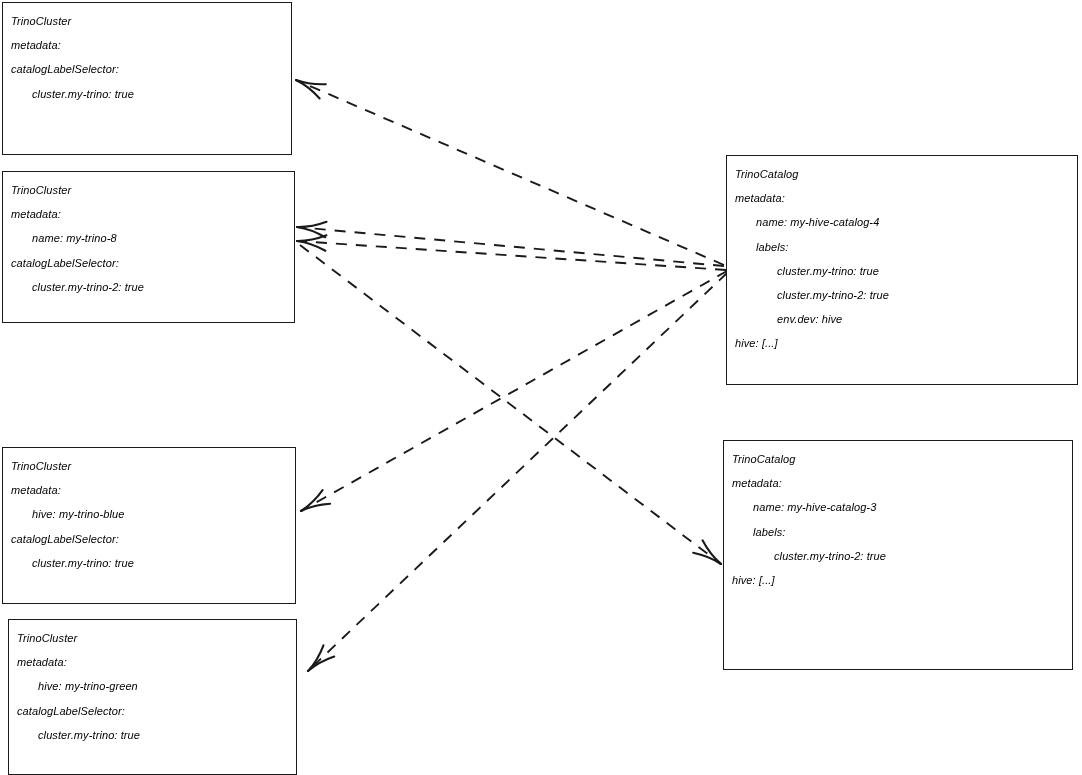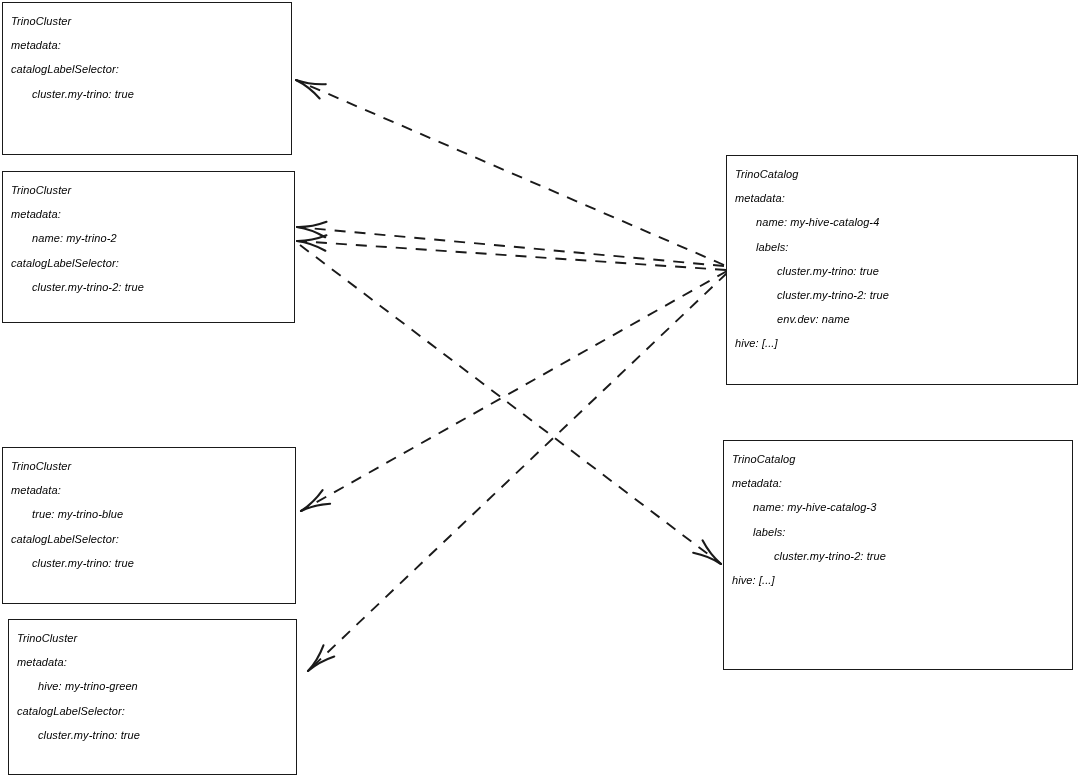--- a/index.html
+++ b/index.html
@@ -83,46 +83,46 @@
   <div id="node-layer">
       <div class="node" style="left: 2px; top: 2px; width: 290px; height: 153px; border-color: rgb(26, 26, 26);">
         <div class="node-line">TrinoCluster</div>
         <div class="node-line">metadata:</div>
         <div class="node-line">catalogLabelSelector:</div>
         <div class="node-line ind-1">cluster.my-trino: true</div>
       </div>
       <div class="node" style="left: 2px; top: 171px; width: 293px; height: 152px; border-color: rgb(26, 26, 26);">
         <div class="node-line">TrinoCluster</div>
         <div class="node-line">metadata:</div>
-        <div class="node-line ind-1">name: my-trino-2</div>
+        <div class="node-line ind-1">name: my-trino-8</div>
         <div class="node-line">catalogLabelSelector:</div>
         <div class="node-line ind-1">cluster.my-trino-2: true</div>
       </div>
       <div class="node" style="left: 2px; top: 447px; width: 294px; height: 157px; border-color: rgb(26, 26, 26);">
         <div class="node-line">TrinoCluster</div>
         <div class="node-line">metadata:</div>
-        <div class="node-line ind-1">true: my-trino-blue</div>
+        <div class="node-line ind-1">hive: my-trino-blue</div>
         <div class="node-line">catalogLabelSelector:</div>
         <div class="node-line ind-1">cluster.my-trino: true</div>
       </div>
       <div class="node" style="left: 8px; top: 619px; width: 289px; height: 156px; border-color: rgb(26, 26, 26);">
         <div class="node-line">TrinoCluster</div>
         <div class="node-line">metadata:</div>
         <div class="node-line ind-1">hive: my-trino-green</div>
         <div class="node-line">catalogLabelSelector:</div>
         <div class="node-line ind-1">cluster.my-trino: true</div>
       </div>
       <div class="node" style="left: 726px; top: 155px; width: 352px; height: 230px; border-color: rgb(26, 26, 26);">
         <div class="node-line">TrinoCatalog</div>
         <div class="node-line">metadata:</div>
         <div class="node-line ind-1">name: my-hive-catalog-4</div>
         <div class="node-line ind-1">labels:</div>
         <div class="node-line ind-2">cluster.my-trino: true</div>
         <div class="node-line ind-2">cluster.my-trino-2: true</div>
-        <div class="node-line ind-2">env.dev: name</div>
+        <div class="node-line ind-2">env.dev: hive</div>
         <div class="node-line">hive: [...]</div>
       </div>
       <div class="node" style="left: 723px; top: 440px; width: 350px; height: 230px; border-color: rgb(26, 26, 26);">
         <div class="node-line">TrinoCatalog</div>
         <div class="node-line">metadata:</div>
         <div class="node-line ind-1">name: my-hive-catalog-3</div>
         <div class="node-line ind-1">labels:</div>
         <div class="node-line ind-2">cluster.my-trino-2: true</div>
         <div class="node-line">hive: [...]</div>
       </div>

